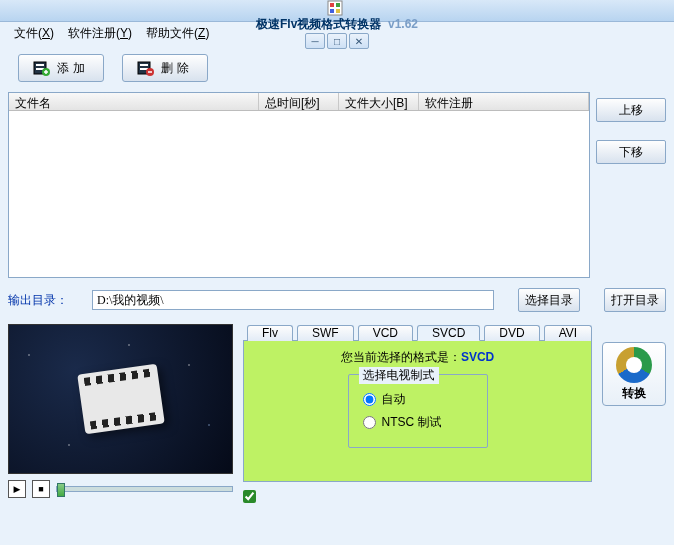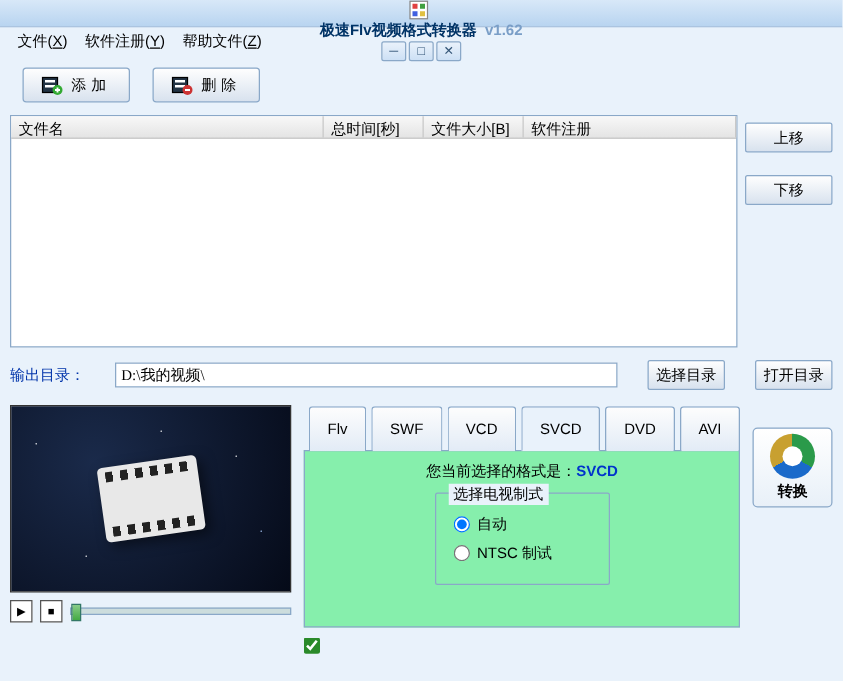--- a/index.html
+++ b/index.html
@@ -46,23 +46,23 @@
 .filmicon::before { top:4px; } .filmicon::after { bottom:4px; }
 .starfield { position:absolute; inset:0; background-image: radial-gradient(1px 1px at 20px 30px,#fff,transparent), radial-gradient(1px 1px at 180px 40px,#fff,transparent), radial-gradient(1px 1px at 60px 120px,#fff,transparent), radial-gradient(1px 1px at 200px 100px,#aaccff,transparent), radial-gradient(1px 1px at 120px 20px,#fff,transparent); }
 
 .playctrls { display: flex; align-items: center; gap: 6px; margin-top: 6px; }
 .pcbtn { width: 18px; height: 18px; border: 1px solid #555; background: #fff; display: flex; align-items: center; justify-content: center; cursor: pointer; font-size: 9px; }
 .slider { flex: 1; height: 6px; background: #cdd; border: 1px solid #8aa8c8; position: relative; }
 .slider .thumb { position: absolute; left: 0; top: -4px; width: 8px; height: 14px; background: linear-gradient(#8c8,#4a4); border: 1px solid #376; }
 
 .formatarea { flex: 1; position: relative; }
 .tabs { display: flex; gap: 4px; margin-left: 4px; }
-.tab { padding: 10px 14px; background: linear-gradient(#fdfdfd,#e2ebf6); border: 1px solid #8aa8c8; border-bottom: none; border-radius: 3px 3px 0 0; cursor: pointer; position: relative; top: 1px; }
+.tab { padding: 0 14px; background: linear-gradient(#fdfdfd,#e2ebf6); border: 1px solid #8aa8c8; border-bottom: none; border-radius: 3px 3px 0 0; cursor: pointer; position: relative; top: 1px; }
 .tab.active { background: #e9f2fb; z-index: 2; border-bottom: 1px solid #e9f2fb; }
-.formatbox { border: 1px solid #8aa8c8; height: 142px; padding: 8px 12px; background: #86efac; }
+.formatbox { border: 1px solid #8aa8c8; height: 142px; padding: 8px 12px; background: #bef264; }
 .curfmt { text-align: center; margin-bottom: 8px; }
 .curfmt .val { color: #0033cc; font-weight: bold; }
 .grpbox { border: 1px solid #8aa8c8; border-radius: 2px; padding: 10px 14px; width: 140px; margin: 0 auto; position: relative; }
 .grpbox .legend { position: absolute; top: -8px; left: 10px; background: #e9f2fb; padding: 0 4px; }
 .radio { display: flex; align-items: center; gap: 6px; margin: 6px 0; cursor: pointer; }
 .radio input { margin: 0; }
 
 .openafter { margin-top: 8px; display: flex; align-items: center; gap: 4px; }
 .openafter input { accent-color: #2a8a2a; }
 

